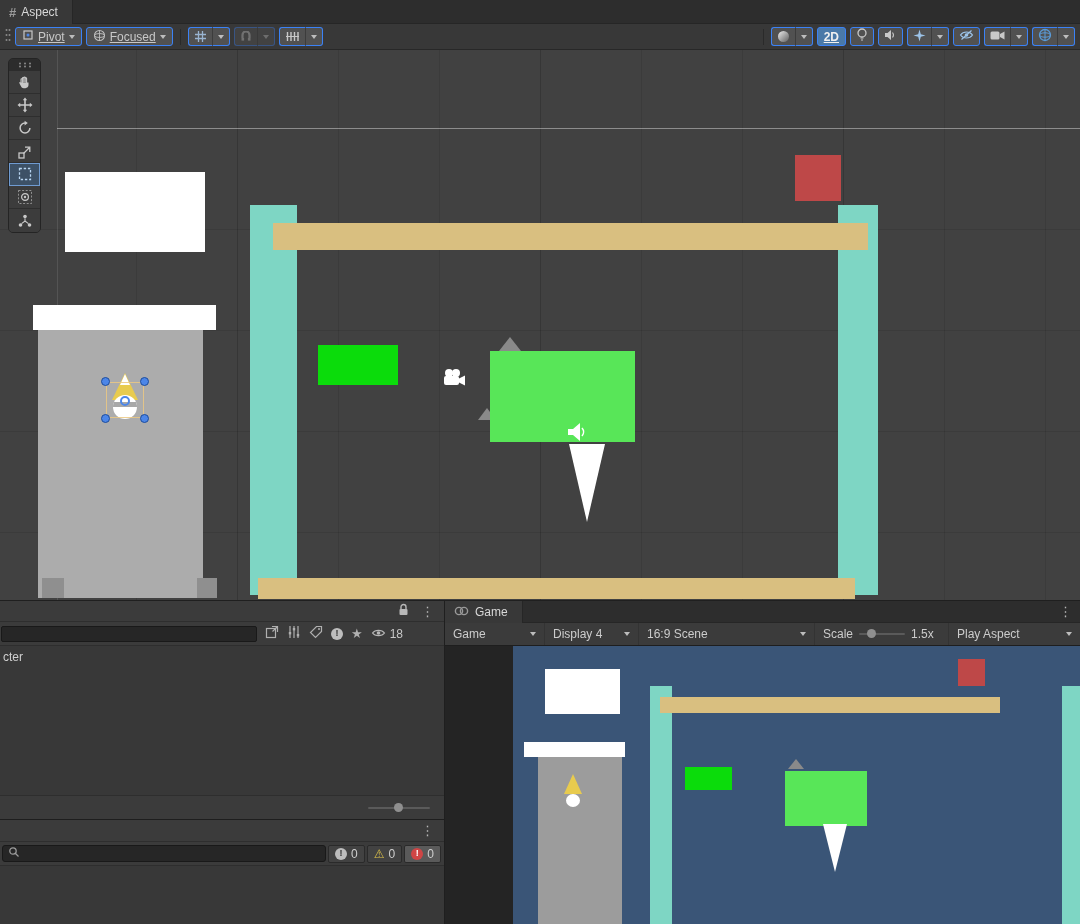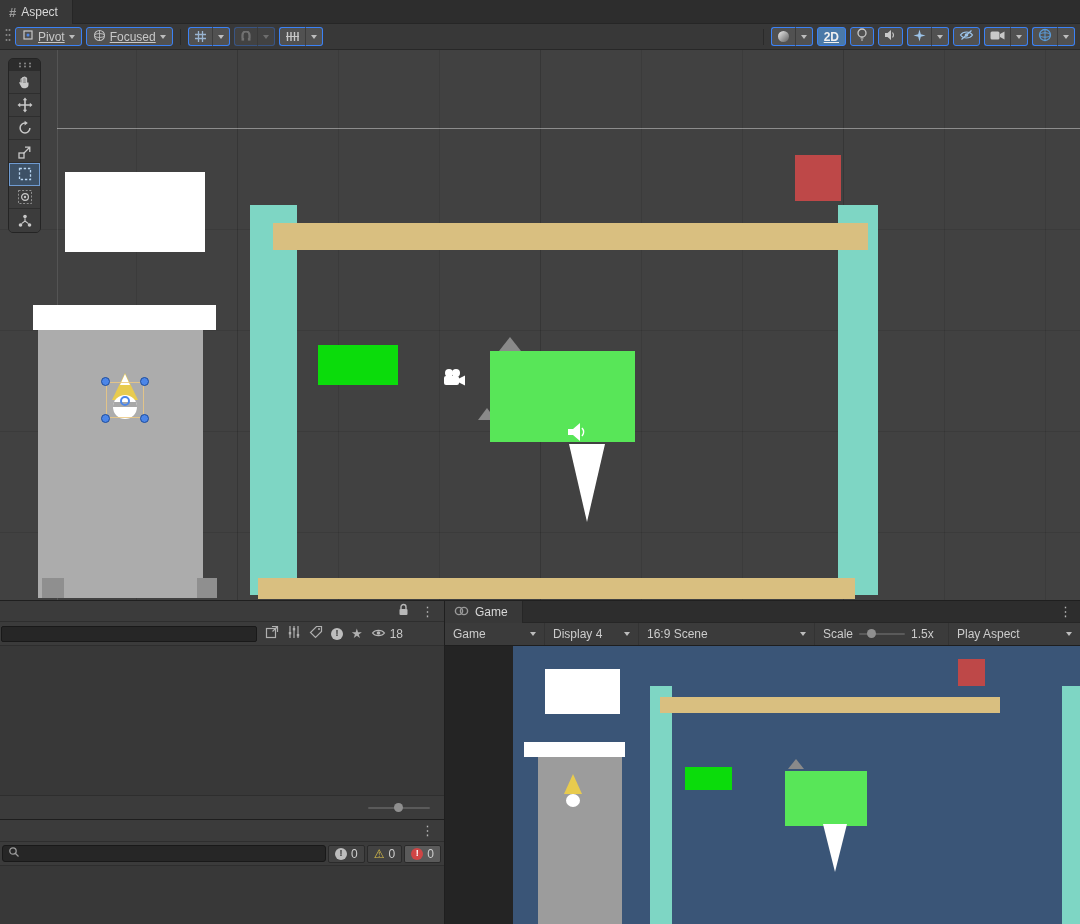--- a/index.html
+++ b/index.html
@@ -383,20 +383,23 @@
         <span class="cico gray">!</span>
         <span style="color:#b0b0b0;font-size:13px;line-height:1">★</span>
         <span style="display:flex;align-items:center;gap:4px">
           <span><svg width="15" height="10">
                 <path d="M1.5 5c2.6-3.6 9.4-3.6 12 0-2.6 3.6-9.4 3.6-12 0z" fill="none" stroke="#b8b8b8" stroke-width="1.2"></path>
                 <circle cx="7.5" cy="5" r="1.8" fill="#b8b8b8"></circle>
               </svg></span>
           <span>18</span>
         </span>
       </div>
+      <div class="lp-label-row">
+        <span>cter</span>
+      </div>
       <div class="lp-body"></div>
       <div class="lp-bottombar">
         <div class="slider-track">
           <div class="slider-thumb" style="left:26px"></div>
         </div>
       </div>
       <div class="lp-header2">
         <span class="vdots">⋮</span>
       </div>
       <div class="lp-searchrow">

